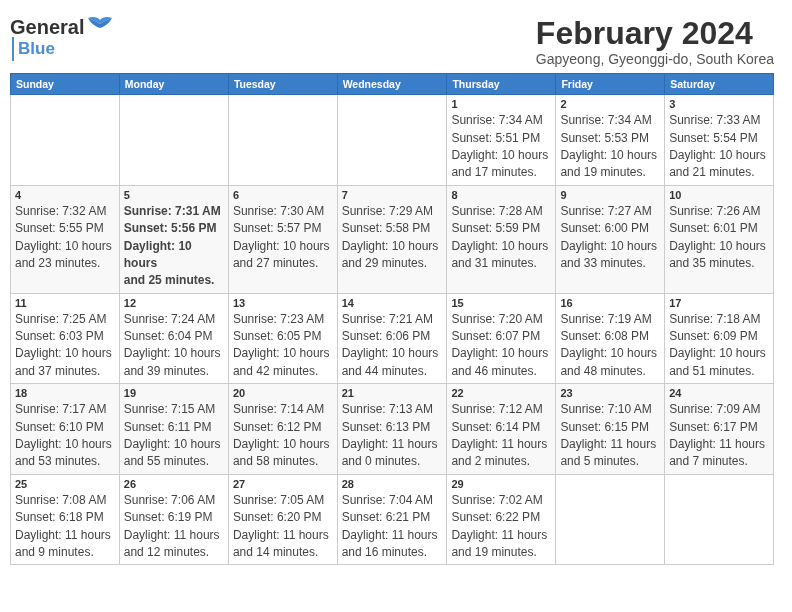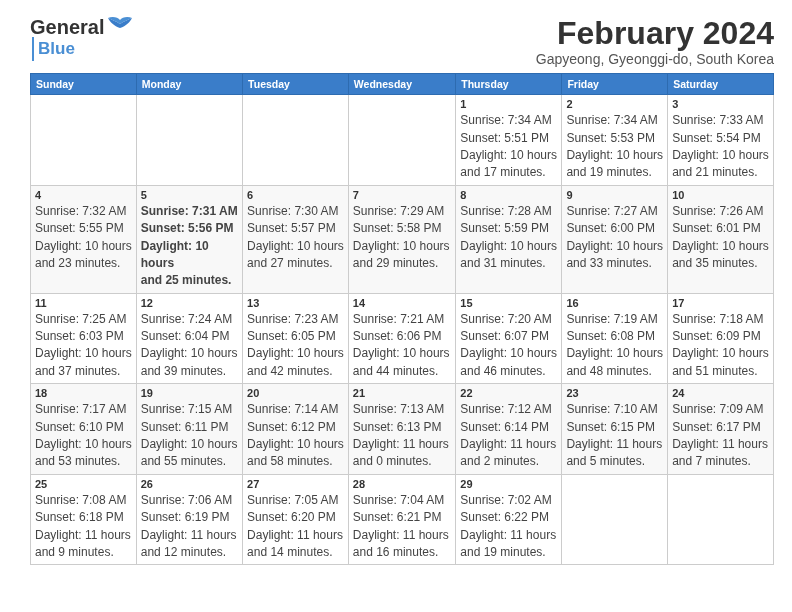--- a/index.html
+++ b/index.html
@@ -6,30 +6,30 @@
     body {
       width: 792px;
       height: 612px;
       font-family: Arial, sans-serif;
       background: #fff;
       overflow: hidden;
     }
     .page {
       width: 792px;
       height: 612px;
-      padding: 16px 18px 10px 30px;
+      padding: 16px 18px 10px 10px;
     }
     .header {
       display: flex;
       justify-content: space-between;
       align-items: flex-start;
       margin-bottom: 6px;
     }
     .title-block {
-      text-align: right;
+      text-align: left;
     }
     .main-title {
       font-size: 32px;
       font-weight: bold;
       color: #333;
       line-height: 1.1;
     }
     .subtitle {
       font-size: 14px;
       color: #555;

